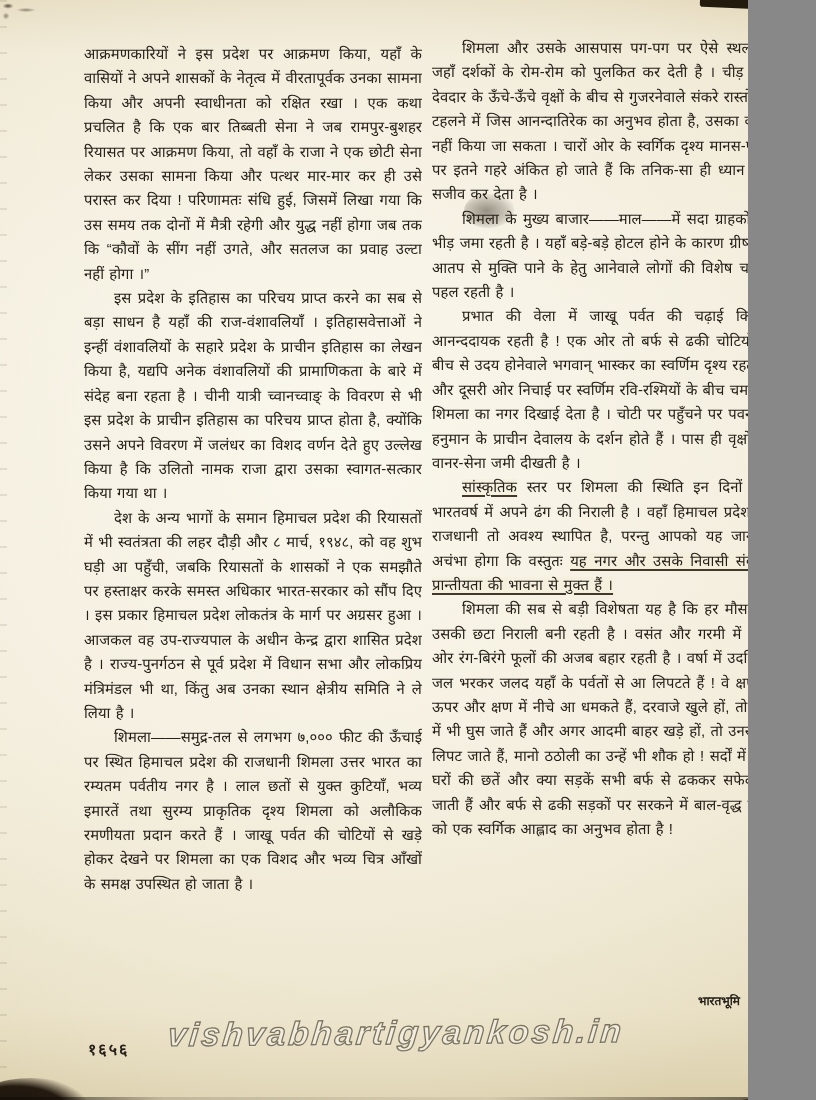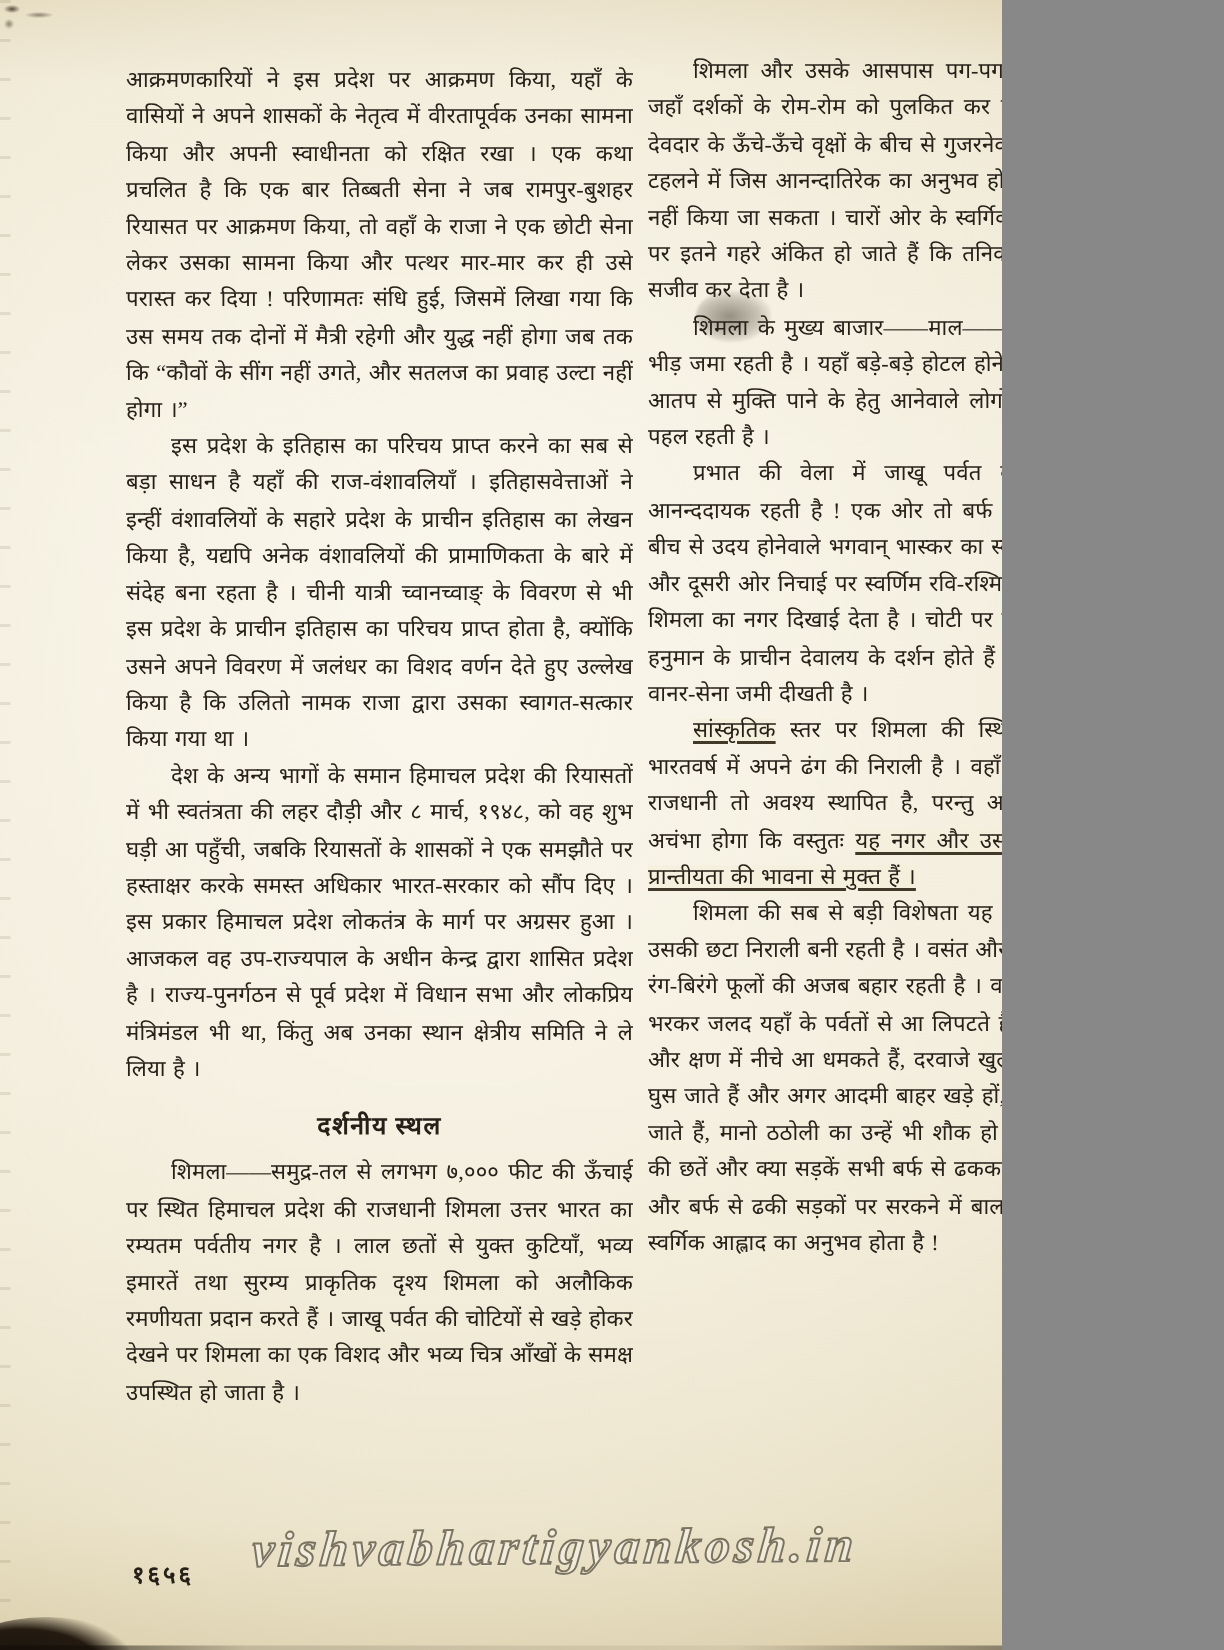--- a/index.html
+++ b/index.html
@@ -1,21 +1,21 @@
 <!DOCTYPE html>
 <html><head>
 <meta charset="utf-8">
 <style>
   html,body { margin:0; padding:0; background:#888; }
   .page {
-    position:relative; width:668px; height:1100px; overflow:hidden;
+    position:relative; width:748px; height:1100px; overflow:hidden;
     background:
       radial-gradient(ellipse 120% 90% at 45% 40%, rgba(252,249,240,0.85) 0%, rgba(248,243,228,0.4) 55%, rgba(0,0,0,0) 75%),
       linear-gradient(180deg, #ded1b0 0%, #ece5cf 5%, #f0ebda 28%, #efe9d6 65%, #e7dec2 92%, #dcd0ad 100%);
-    font-family:Liberation Serif, serif;
+    font-family:Liberation Sans, sans-serif;
     color:#262019;
   }
   .col { position:absolute; overflow:hidden; }
   .col-left  { left:84px;  top:42px; width:338px; height:992px; }
   .col-right { left:432px; top:36px; width:340px; height:996px; }
   .para { margin:0; text-align:justify; font-size:14.8px; line-height:24.4px;
           letter-spacing:0.1px; word-spacing:1px; }
   .para.indent { text-indent:30px; }
   .heading { text-align:center; font-weight:bold; font-size:16.5px;
              margin:13px 0 9px 0; letter-spacing:1px; }
@@ -88,21 +88,20 @@
   <div class="speck" style="left:792px; top:640px; width:4px; height:5px;"></div>
   <div class="smudge-ink"></div>
   <div class="corner-blob-bl"></div>
   <div class="bottom-wedge-br"></div>
   <div class="bottom-hairline"></div>
 
   <div class="col col-left">
       <p class="para"><span>आक्रमणकारियों ने इस प्रदेश पर आक्रमण किया, यहाँ के वासियों ने अपने शासकों के नेतृत्व में वीरतापूर्वक उनका सामना किया और अपनी स्वाधीनता को रक्षित रखा । एक कथा प्रचलित है कि एक बार तिब्बती सेना ने जब रामपुर-बुशहर रियासत पर आक्रमण किया, तो वहाँ के राजा ने एक छोटी सेना लेकर उसका सामना किया और पत्थर मार-मार कर ही उसे परास्त कर दिया ! परिणामतः संधि हुई, जिसमें लिखा गया कि उस समय तक दोनों में मैत्री रहेगी और युद्ध नहीं होगा जब तक कि “कौवों के सींग नहीं उगते, और सतलज का प्रवाह उल्टा नहीं होगा ।”</span></p>
       <p class="para indent"><span>इस प्रदेश के इतिहास का परिचय प्राप्त करने का सब से बड़ा साधन है यहाँ की राज-वंशावलियाँ । इतिहासवेत्ताओं ने इन्हीं वंशावलियों के सहारे प्रदेश के प्राचीन इतिहास का लेखन किया है, यद्यपि अनेक वंशावलियों की प्रामाणिकता के बारे में संदेह बना रहता है । चीनी यात्री च्वानच्वाङ् के विवरण से भी इस प्रदेश के प्राचीन इतिहास का परिचय प्राप्त होता है, क्योंकि उसने अपने विवरण में जलंधर का विशद वर्णन देते हुए उल्लेख किया है कि उलितो नामक राजा द्वारा उसका स्वागत-सत्कार किया गया था ।</span></p>
       <p class="para indent"><span>देश के अन्य भागों के समान हिमाचल प्रदेश की रियासतों में भी स्वतंत्रता की लहर दौड़ी और ८ मार्च, १९४८, को वह शुभ घड़ी आ पहुँची, जबकि रियासतों के शासकों ने एक समझौते पर हस्ताक्षर करके समस्त अधिकार भारत-सरकार को सौंप दिए । इस प्रकार हिमाचल प्रदेश लोकतंत्र के मार्ग पर अग्रसर हुआ । आजकल वह उप-राज्यपाल के अधीन केन्द्र द्वारा शासित प्रदेश है । राज्य-पुनर्गठन से पूर्व प्रदेश में विधान सभा और लोकप्रिय मंत्रिमंडल भी था, किंतु अब उनका स्थान क्षेत्रीय समिति ने ले लिया है ।</span></p>
-      <div class="heading">दर्शनीय स्थल</div>
       <p class="para indent"><span>शिमला——समुद्र-तल से लगभग ७,००० फीट की ऊँचाई पर स्थित हिमाचल प्रदेश की राजधानी शिमला उत्तर भारत का रम्यतम पर्वतीय नगर है । लाल छतों से युक्त कुटियाँ, भव्य इमारतें तथा सुरम्य प्राकृतिक दृश्य शिमला को अलौकिक रमणीयता प्रदान करते हैं । जाखू पर्वत की चोटियों से खड़े होकर देखने पर शिमला का एक विशद और भव्य चित्र आँखों के समक्ष उपस्थित हो जाता है ।</span></p>
     </div>
   <div class="col col-right">
       <p class="para indent"><span>शिमला और उसके आसपास पग-पग पर ऐसे स्थल हैं, जहाँ दर्शकों के रोम-रोम को पुलकित कर देती है । चीड़ और देवदार के ऊँचे-ऊँचे वृक्षों के बीच से गुजरनेवाले संकरे रास्तों पर टहलने में जिस आनन्दातिरेक का अनुभव होता है, उसका वर्णन नहीं किया जा सकता । चारों ओर के स्वर्गिक दृश्य मानस-पटल पर इतने गहरे अंकित हो जाते हैं कि तनिक-सा ही ध्यान उन्हें सजीव कर देता है ।</span></p>
       <p class="para indent"><span>शिमला के मुख्य बाजार——माल——में सदा ग्राहकों की भीड़ जमा रहती है । यहाँ बड़े-बड़े होटल होने के कारण ग्रीष्म के आतप से मुक्ति पाने के हेतु आनेवाले लोगों की विशेष चहल-पहल रहती है ।</span></p>
       <p class="para indent"><span>प्रभात की वेला में जाखू पर्वत की चढ़ाई कितनी आनन्ददायक रहती है ! एक ओर तो बर्फ से ढकी चोटियों के बीच से उदय होनेवाले भगवान् भास्कर का स्वर्णिम दृश्य रहता है और दूसरी ओर निचाई पर स्वर्णिम रवि-रश्मियों के बीच चमकता शिमला का नगर दिखाई देता है । चोटी पर पहुँचने पर पवनसुत हनुमान के प्राचीन देवालय के दर्शन होते हैं । पास ही वृक्षों पर वानर-सेना जमी दीखती है ।</span></p>
       <p class="para indent"><span class="underlined">सांस्कृतिक</span><span> स्तर पर शिमला की स्थिति इन दिनों सारे भारतवर्ष में अपने ढंग की निराली है । वहाँ हिमाचल प्रदेश की राजधानी तो अवश्य स्थापित है, परन्तु आपको यह जानकर अचंभा होगा कि वस्तुतः </span><span class="underlined">यह नगर और उसके निवासी संकीर्ण प्रान्तीयता की भावना से मुक्त हैं ।</span></p>
       <p class="para indent"><span>शिमला की सब से बड़ी विशेषता यह है कि हर मौसम में उसकी छटा निराली बनी रहती है । वसंत और गरमी में चारों ओर रंग-बिरंगे फूलों की अजब बहार रहती है । वर्षा में उदधि से जल भरकर जलद यहाँ के पर्वतों से आ लिपटते हैं ! वे क्षण में ऊपर और क्षण में नीचे आ धमकते हैं, दरवाजे खुले हों, तो घरों में भी घुस जाते हैं और अगर आदमी बाहर खड़े हों, तो उनसे ही लिपट जाते हैं, मानो ठठोली का उन्हें भी शौक हो ! सर्दों में क्या घरों की छतें और क्या सड़कें सभी बर्फ से ढककर सफेद हो जाती हैं और बर्फ से ढकी सड़कों पर सरकने में बाल-वृद्ध सभी को एक स्वर्गिक आह्लाद का अनुभव होता है !</span></p>
     </div>
 

